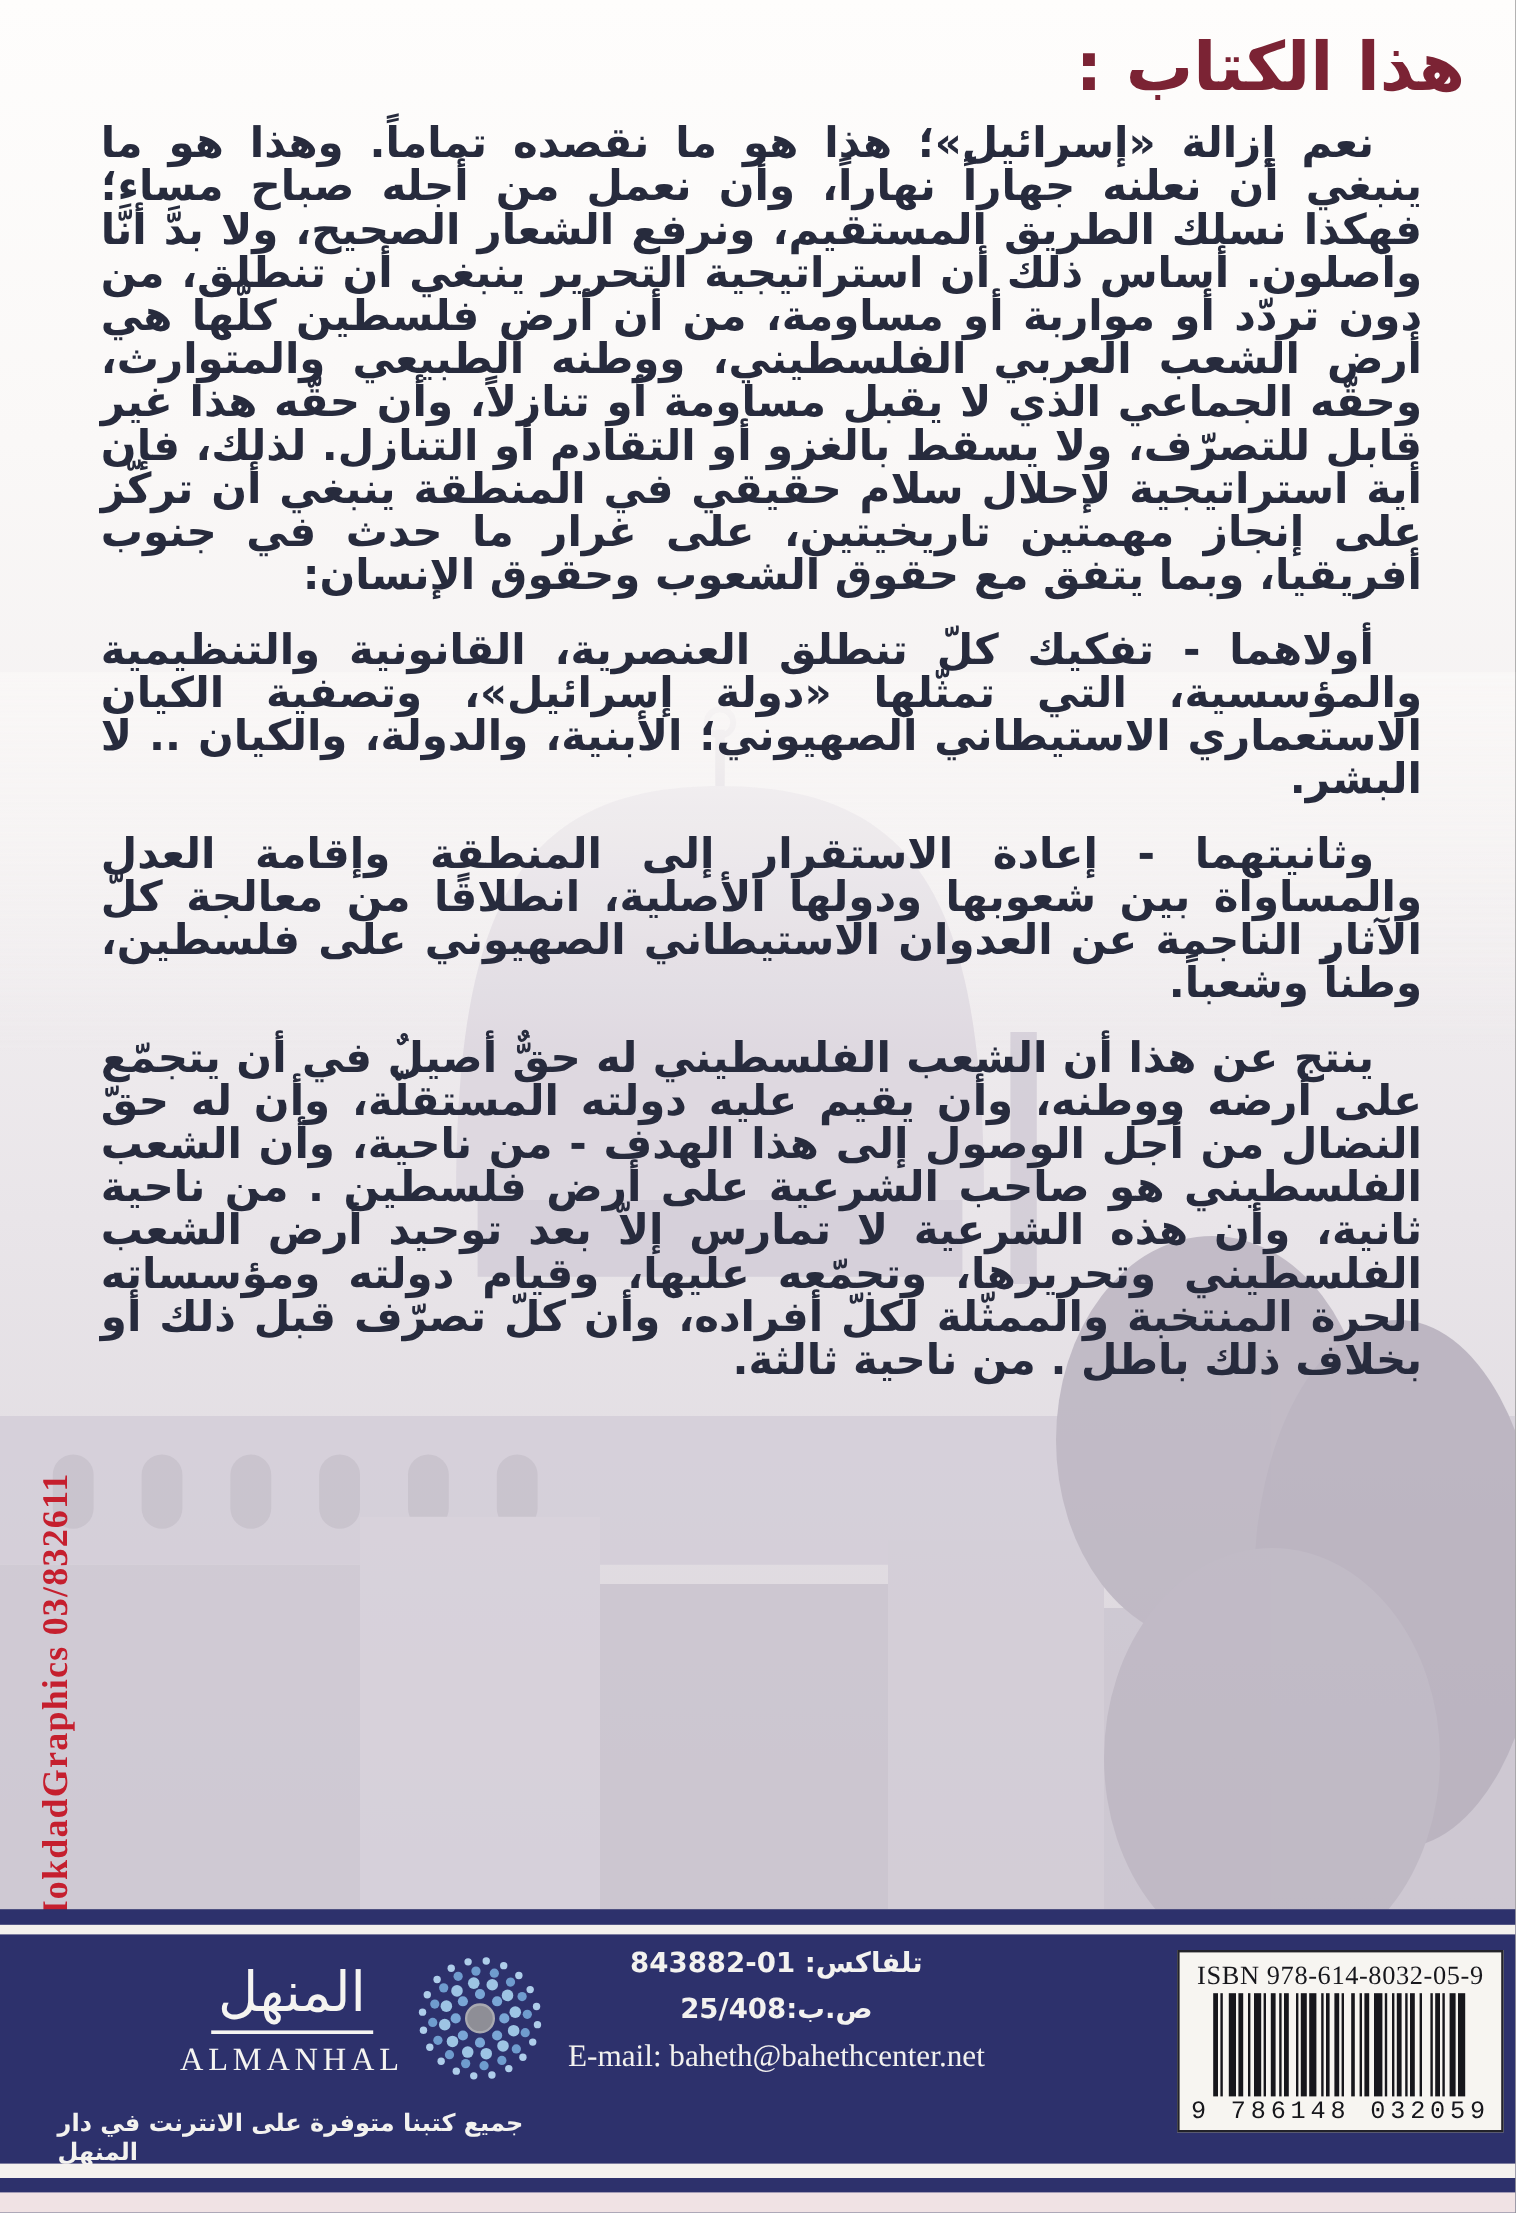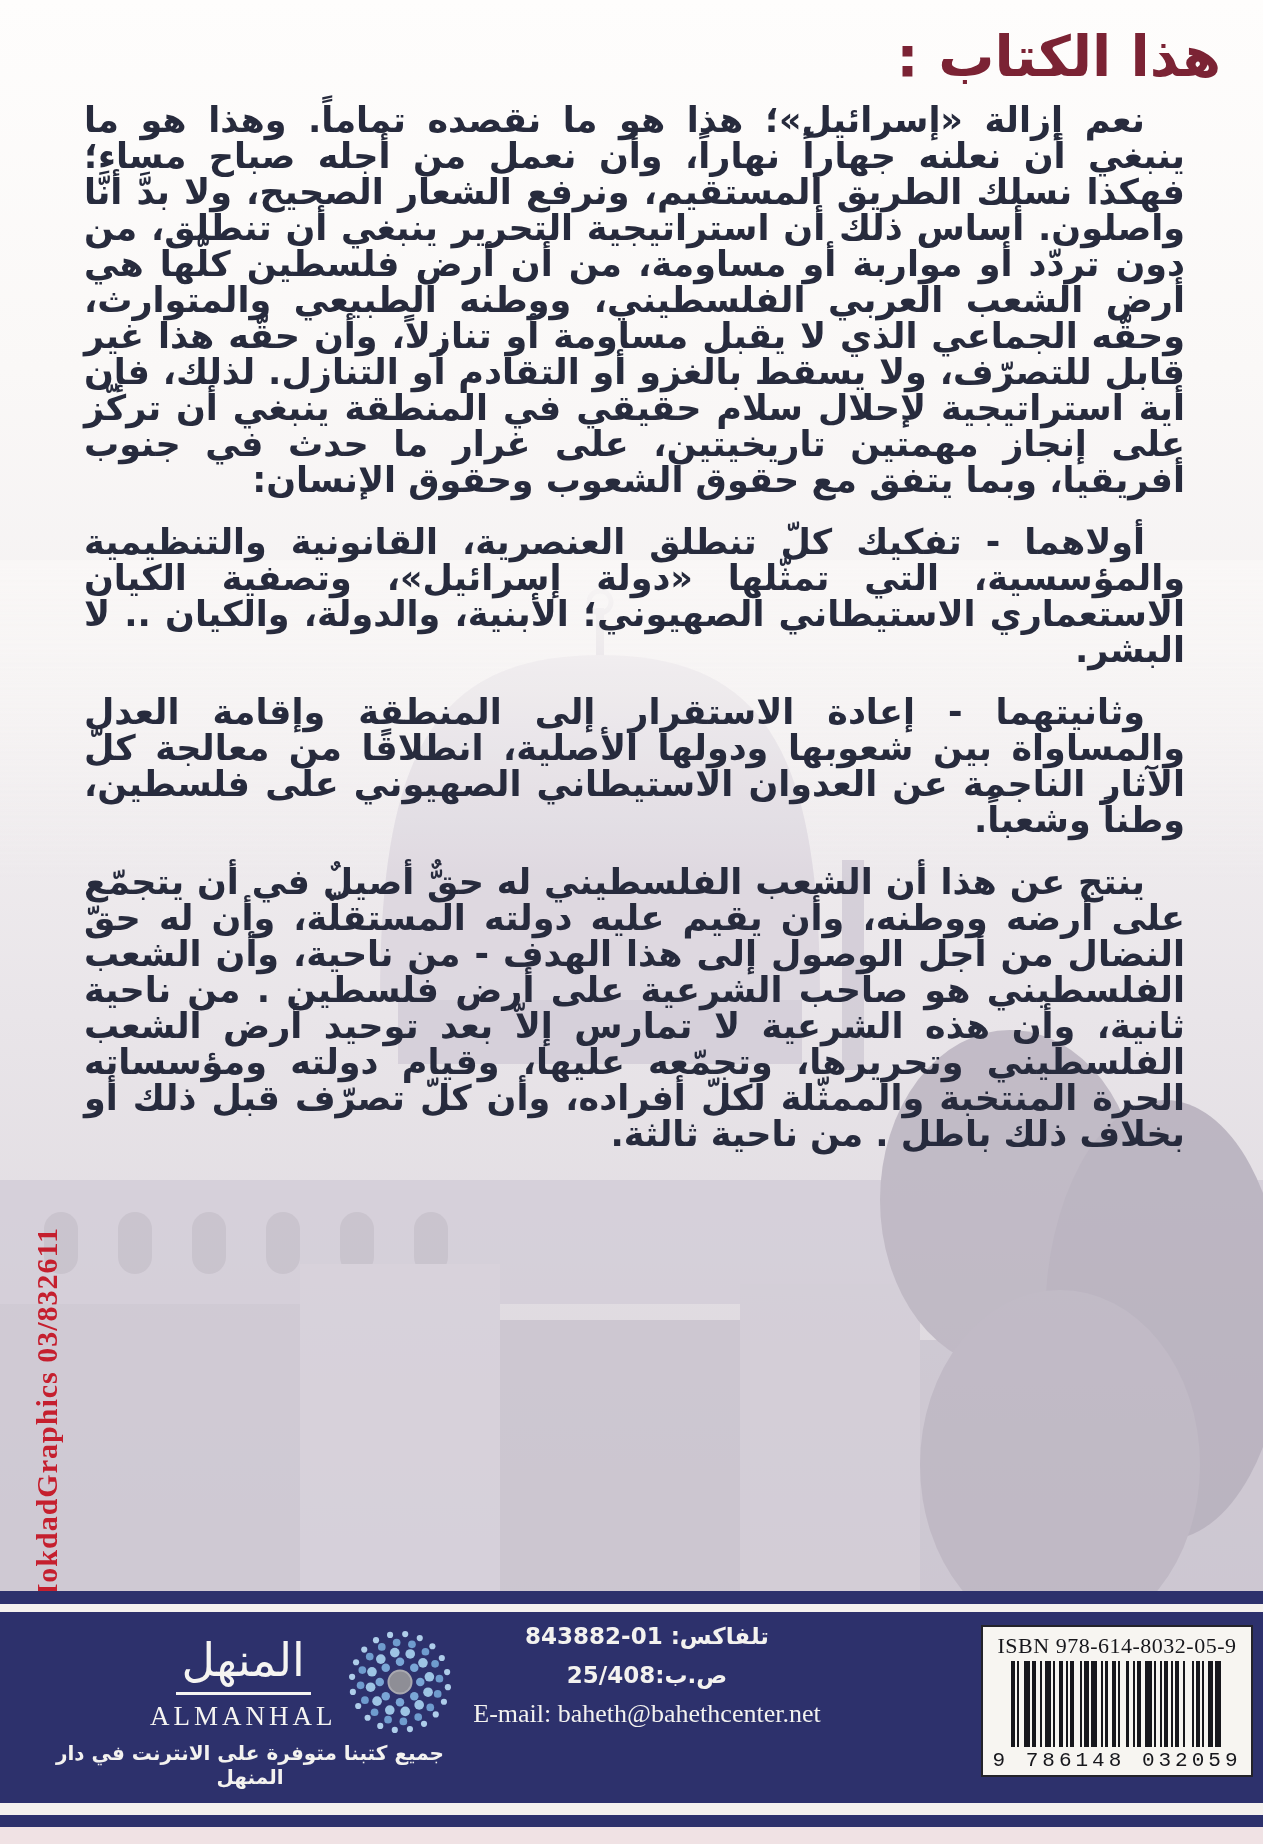--- a/index.html
+++ b/index.html
@@ -49,22 +49,22 @@
   .logo-ar{
     direction:rtl;font-size:46px;font-weight:400;color:#f5f4f1;
     letter-spacing:6px;padding:0 6px 8px 6px;border-bottom:3px solid #f5f4f1;line-height:1.05;
   }
   .logo-en{
     font-family:"Liberation Serif",serif;font-size:27px;letter-spacing:4px;
     color:#f5f4f1;margin-top:6px;
   }
   .mandala{width:106px;height:106px;margin-top:-4px;}
   .tagline{
-    position:absolute;left:48px;top:150px;width:404px;
-    direction:rtl;text-align:center;
+    position:absolute;left:48px;top:166px;width:404px;
+    direction:rtl;text-align:left;
     font-size:20px;font-weight:700;color:#f3f2ef;
   }
   
   .contact{position:absolute;left:448px;top:26px;width:398px;text-align:center;}
   .contact .ar{direction:rtl;font-size:23px;font-weight:700;line-height:39px;color:#f3f2ef;}
   .contact .lat{font-family:"Liberation Serif",serif;font-size:26px;line-height:38px;color:#f3f2ef;}
   
   .barcode-box{
     position:absolute;right:10px;top:34px;width:272px;height:152px;
     background:#f7f5f1;border:2px solid #23232a;box-sizing:border-box;

